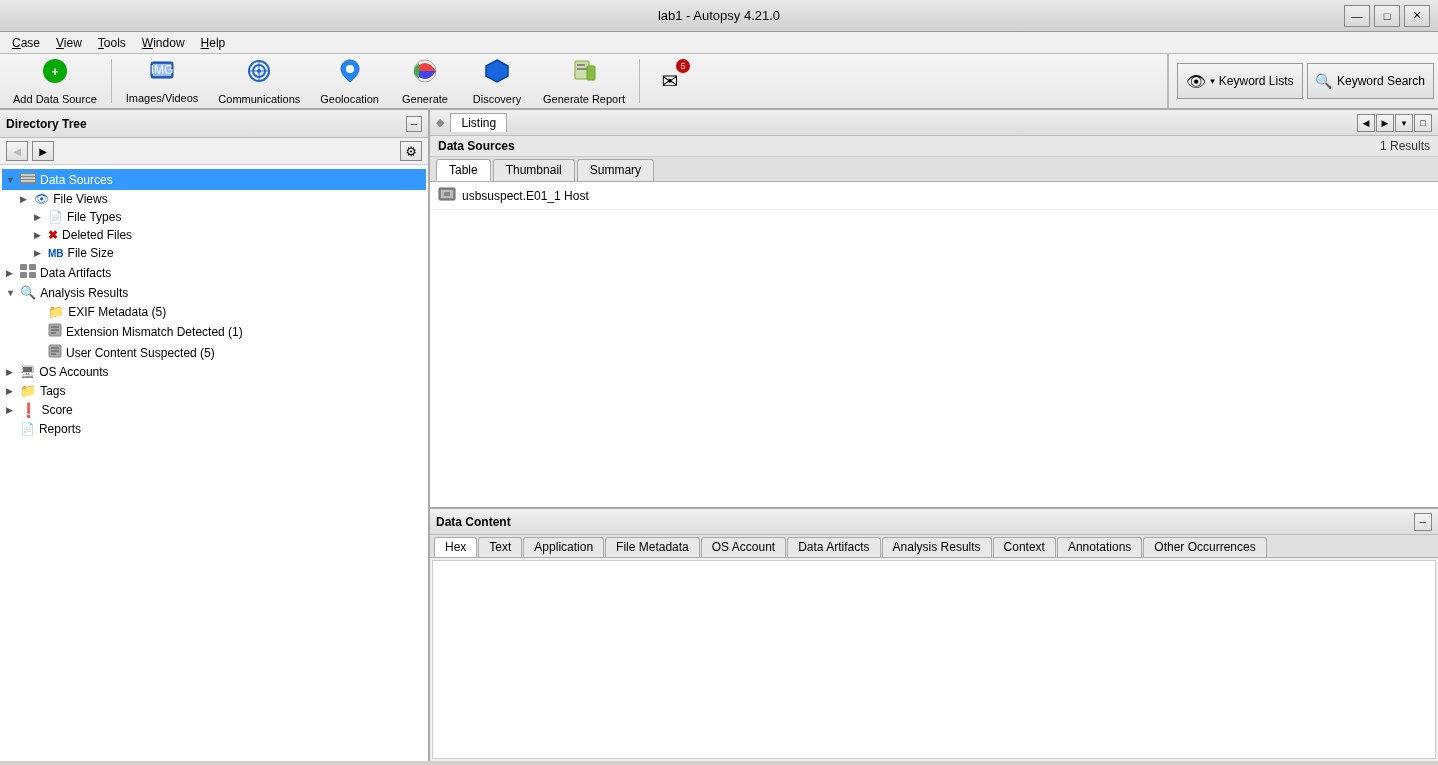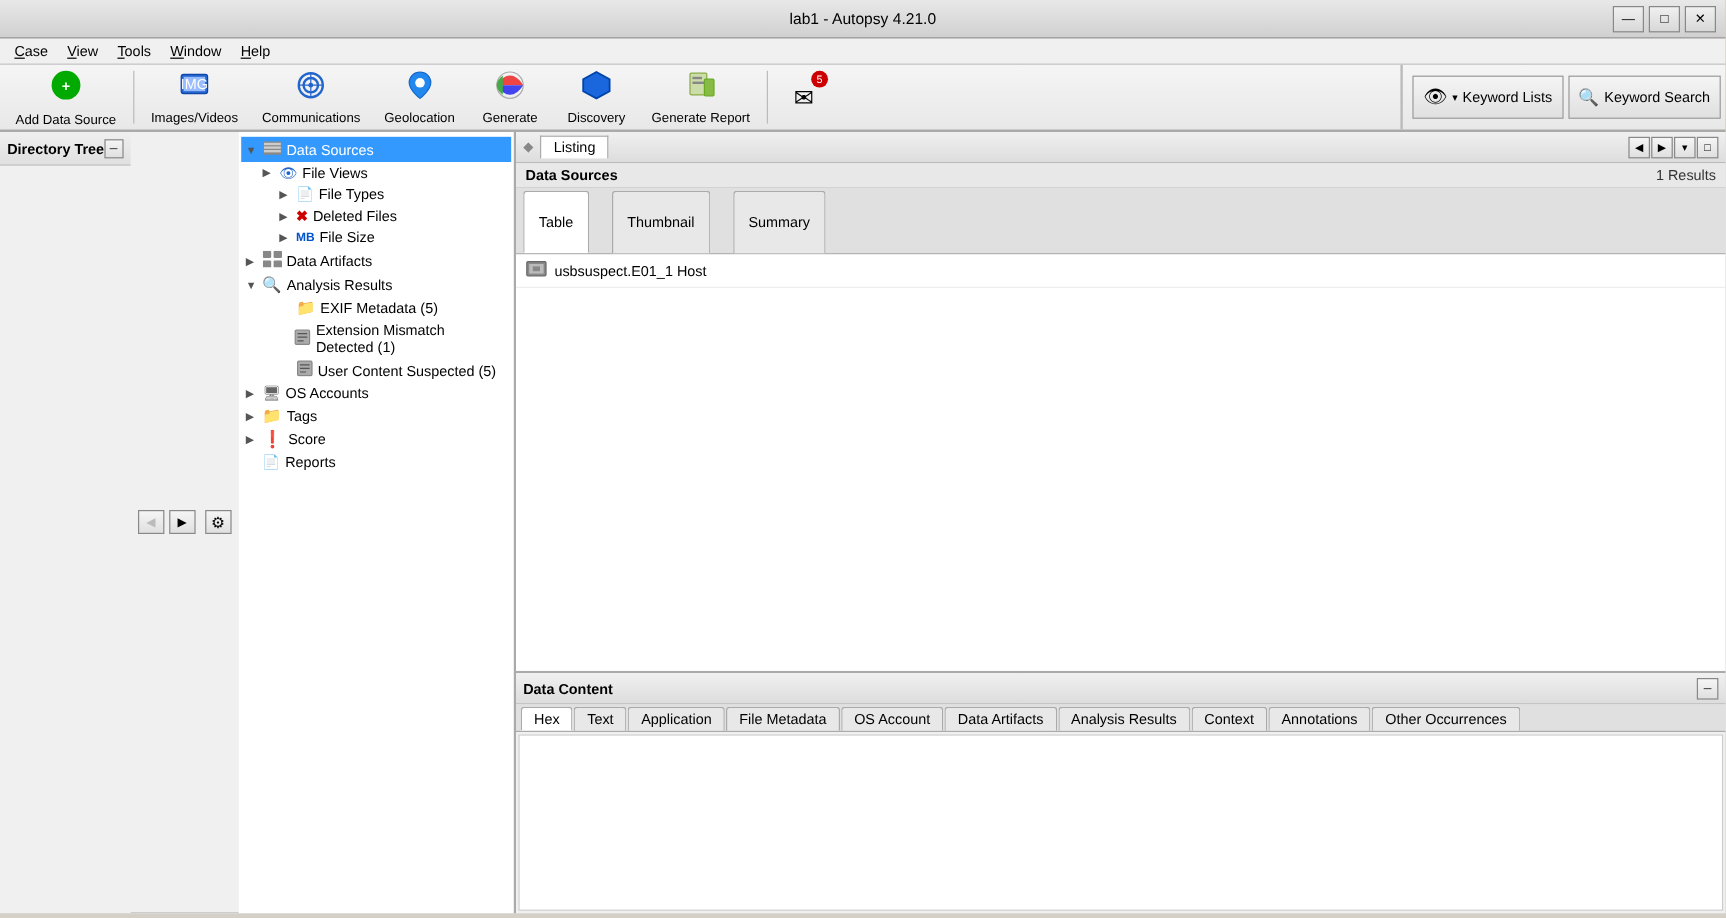--- a/index.html
+++ b/index.html
@@ -78,20 +78,21 @@
       height: calc(765px - 36px - 22px - 56px);
       background: #d4d0c8;
     }
 
     
     .left-panel {
       width: 430px;
       background: #f0f0f0;
       border-right: 2px solid #aaa;
       display: flex;
+      flex-direction: column;
     }
     .dir-tree-header {
       background: linear-gradient(to bottom, #f0f0f0, #e0e0e0);
       border-bottom: 1px solid #bbb;
       padding: 4px 6px;
       display: flex;
       align-items: center;
       justify-content: space-between;
       height: 28px;
     }
@@ -174,22 +175,22 @@
       display: flex; align-items: center; justify-content: space-between;
       padding: 3px 8px; background: #e8e8e8; border-bottom: 1px solid #ccc;
     }
     .ds-title { font-size: 12px; font-weight: bold; }
     .results-count { font-size: 12px; color: #333; }
 
     .tab-row {
       display: flex; background: #e0e0e0; border-bottom: 1px solid #aaa; padding: 2px 6px 0;
     }
     .tab {
-      padding: 18px 12px; background: #e8e8e8; border: 1px solid #aaa; border-bottom: none;
-      cursor: pointer; font-size: 12px; margin-right: 19px; border-radius: 3px 3px 0 0;
+      padding: 3px 12px; background: #e8e8e8; border: 1px solid #aaa; border-bottom: none;
+      cursor: pointer; font-size: 12px; margin-right: 2px; border-radius: 3px 3px 0 0;
     }
     .tab.active { background: #ffffff; border-bottom: 1px solid #fff; z-index: 1; }
 
     .table-area { flex: 1; background: #fff; }
     .table-header {
       background: linear-gradient(to bottom, #f0f0f0, #e0e0e0);
       border-bottom: 1px solid #bbb;
       display: flex; align-items: center;
       padding: 4px 8px;
     }
@@ -202,21 +203,21 @@
     .toolbar-area {
       display: flex; justify-content: flex-end; padding: 4px 8px; background: #f0f0f0; border-bottom: 1px solid #ccc;
     }
     .csv-btn {
       padding: 3px 10px; background: linear-gradient(to bottom, #f5f5f5, #e0e0e0);
       border: 1px solid #888; cursor: pointer; font-size: 12px;
     }
 
     
     .data-content-panel {
-      height: 200px;
+      height: 252px;
       background: #f0f0f0;
       display: flex;
       flex-direction: column;
     }
     .dc-header {
       background: linear-gradient(to bottom, #f0f0f0, #ddd);
       border-bottom: 1px solid #bbb;
       padding: 2px 6px;
       display: flex;
       align-items: center;

